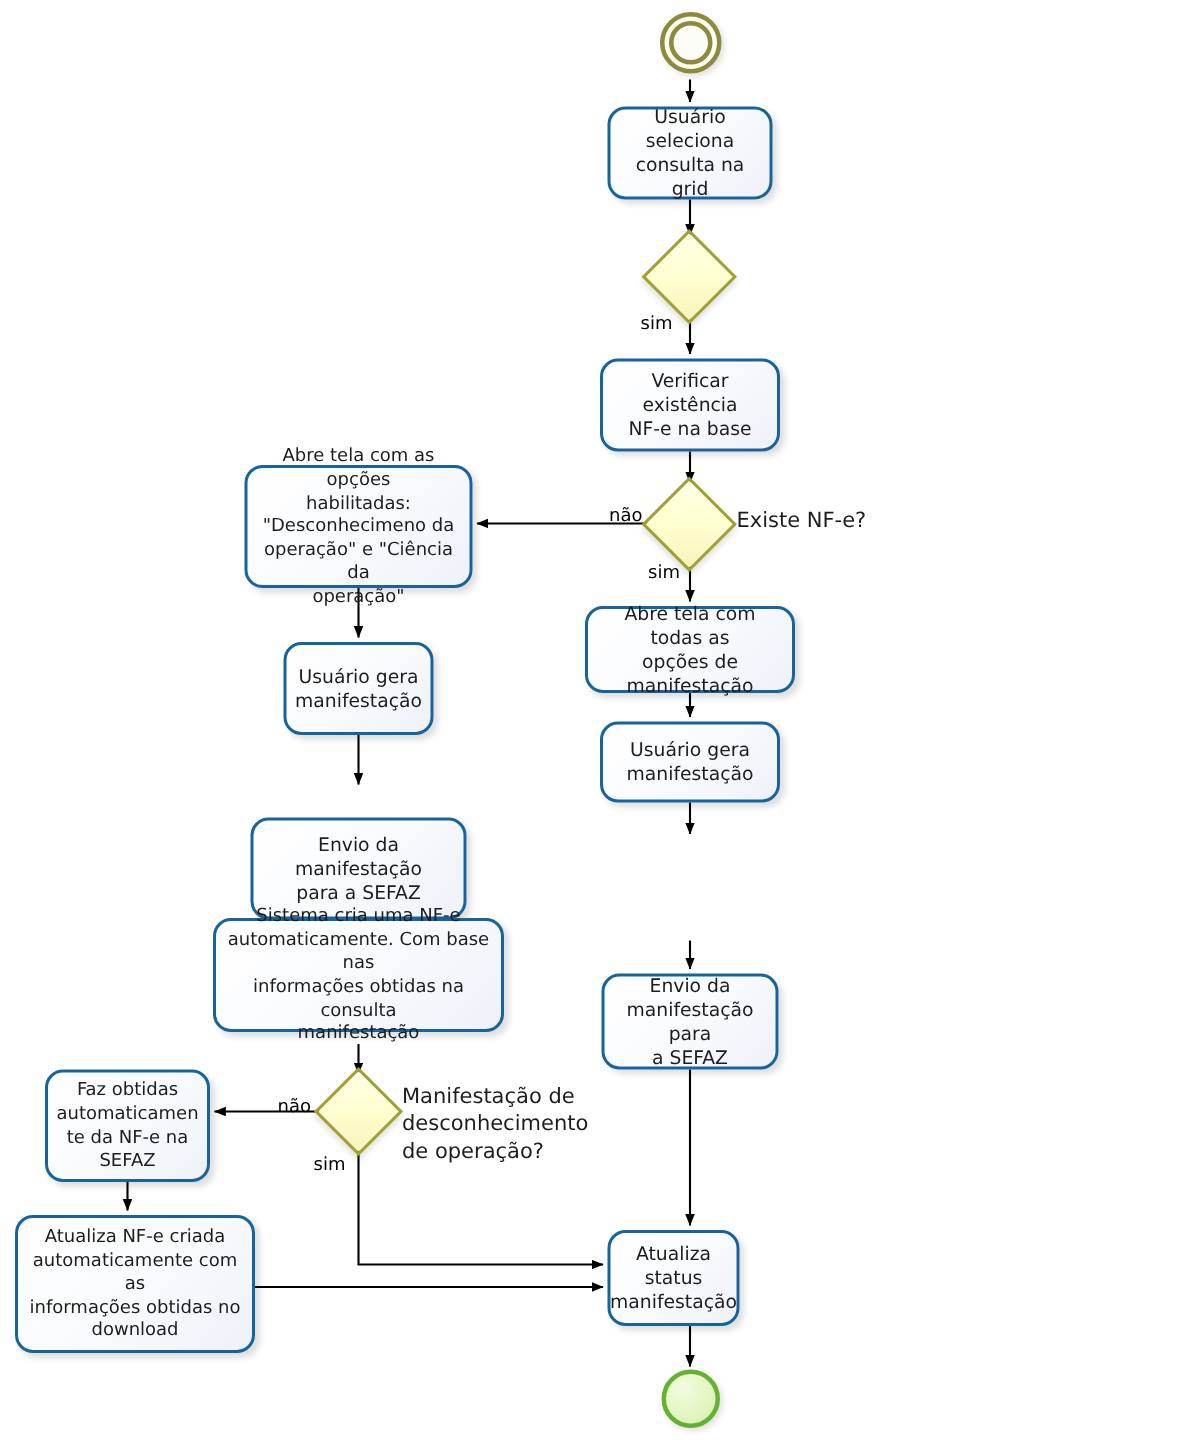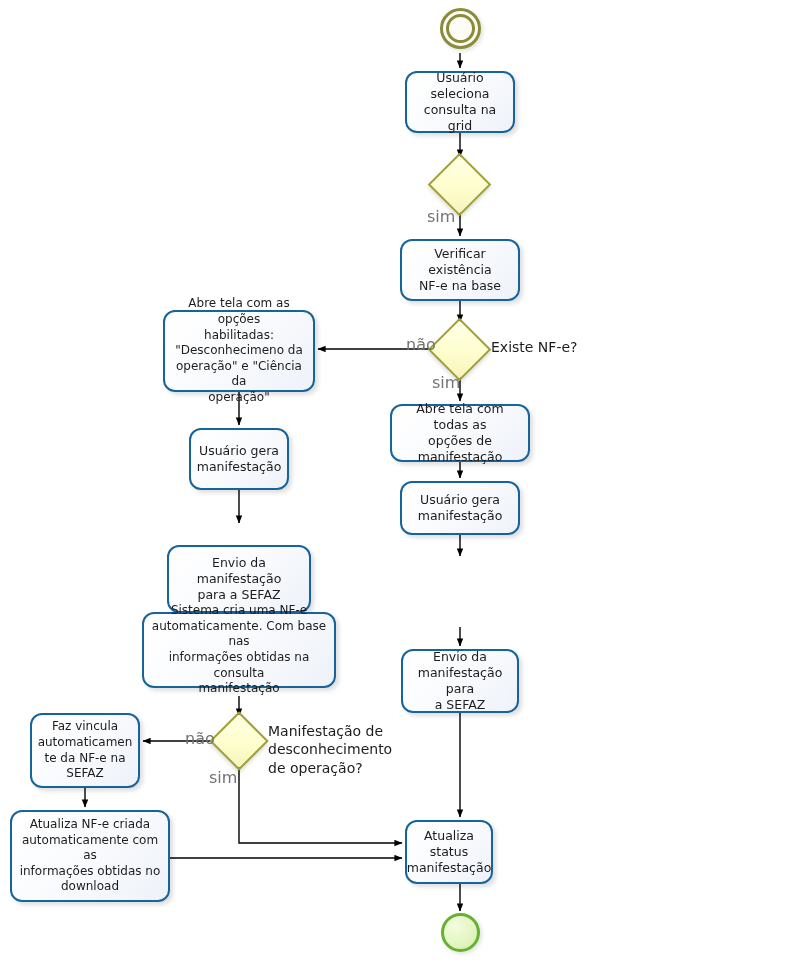--- a/index.html
+++ b/index.html
@@ -73,22 +73,22 @@
   .conn {
     position: absolute;
     left: 0; top: 0;
     width: 789px;
     height: 967px;
     pointer-events: none;
   }
   
   .edge-label {
     position: absolute;
-    font-size: 16px;
-    color: #737373;
+    font-size: 12px;
+    color: #000000;
     white-space: nowrap;
     line-height: 1.05;
   }
   .branch-label {
     position: absolute;
     font-size: 14px;
     color: #1d1d1d;
     line-height: 1.32;
     white-space: pre-line;
   }
@@ -181,21 +181,21 @@
 manifestação</div>
 
   <div class="node" style="left:167px; top:545px; width:144px; height:68px;">Envio da manifestação
 para a SEFAZ</div>
 
   <div class="node" style="left:142px; top:612px; width:194px; height:76px; font-size:12px;">Sistema cria uma NF-e
 automaticamente. Com base nas
 informações obtidas na consulta
 manifestação</div>
 
-  <div class="node" style="left:30px; top:713px; width:110px; height:75px; font-size:12px;">Faz vincula
+  <div class="node" style="left:30px; top:713px; width:110px; height:75px; font-size:12px;">Faz obtidas
 automaticamen
 te da NF-e na
 SEFAZ</div>
 
   <div class="node" style="left:10px; top:810px; width:160px; height:92px; font-size:12px;">Atualiza NF-e criada
 automaticamente com as
 informações obtidas no
 download</div>
 
   <div class="diamond" style="left:437px; top:162px; width:45px; height:45px;"></div>

